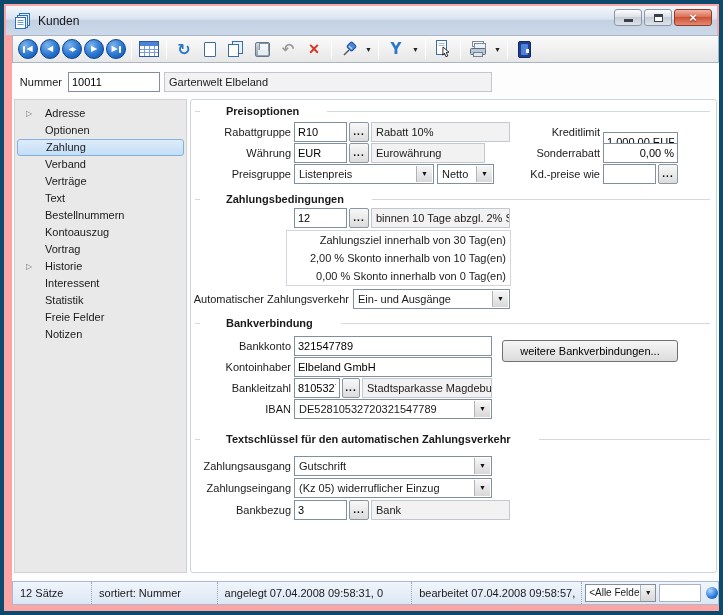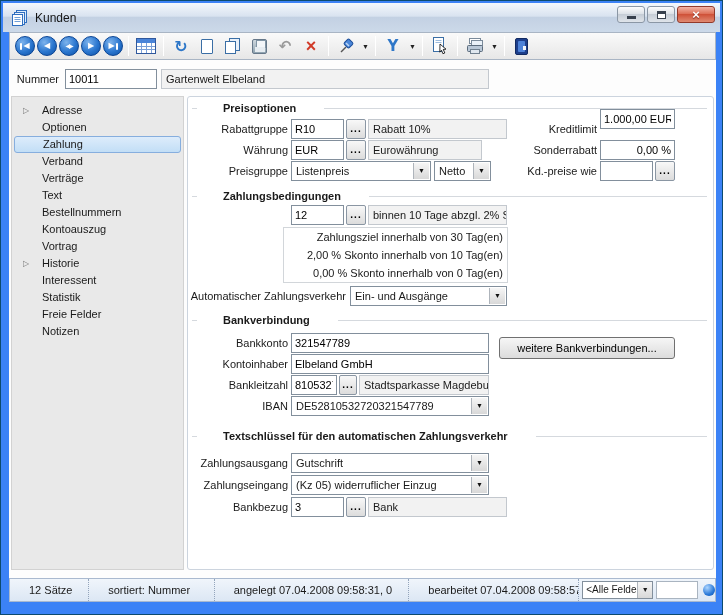--- a/index.html
+++ b/index.html
@@ -1,19 +1,19 @@
 <!DOCTYPE html>
 <html><head>
 <meta charset="utf-8">
 <style>
   * { margin:0; padding:0; box-sizing:border-box; }
   html,body { width:723px; height:615px; }
   body { font-family:"Liberation Sans","DejaVu Sans",sans-serif; font-size:11px; color:#1a1a1a; }
 
-  .screen { position:relative; width:723px; height:615px; background:#3b82f6; border:1px solid #0c4a6e; overflow:hidden; }
+  .screen { position:relative; width:723px; height:615px; background:#fca5a5; border:4px solid #0c4a6e; overflow:hidden; }
 
   
   .titlebar { position:absolute; left:2px; top:2px; right:2px; height:29px;
     background:linear-gradient(#f4f8fc,#d9e3f0 45%,#c3d1e3 50%,#ccd9e9);
     display:flex; align-items:center; padding-left:9px; }
   .title-icon { width:16px; height:16px; margin-right:7px; }
   .title-text { font-size:12px; color:#151515; }
   .win-controls { position:absolute; right:5px; top:3px; display:flex; gap:2px; }
   .wbtn { width:28px; height:17px; border:1px solid #8b97a5; border-radius:3px;
     background:linear-gradient(#fdfdfd,#dde2e8 45%,#c6cdd6 50%,#dfe4ea);
@@ -85,21 +85,21 @@
   .infobox div { line-height:18px; white-space:nowrap; }
 
   .push-btn { position:absolute; left:311px; top:240px; width:176px; height:22px;
     border:1px solid #707070; border-radius:3px; background:linear-gradient(#f6f6f6,#dcdcdc);
     font:11px "Liberation Sans",sans-serif; }
 
   
   .statusbar { position:absolute; left:8px; top:577px; width:707px; height:24px;
     background:linear-gradient(#f0f5fb,#dce7f4); border:1px solid #a9b9cf;
     display:flex; align-items:center; }
-  .seg { height:100%; display:flex; align-items:center; padding-left:19px; border-right:1px dotted #93a4bb; white-space:nowrap; overflow:hidden; }
+  .seg { height:100%; display:flex; align-items:center; padding-left:7px; border-right:1px dotted #93a4bb; white-space:nowrap; overflow:hidden; }
   .seg.s1 { width:80px; } .seg.s2 { width:127px; } .seg.s3 { width:197px; } .seg.s4 { width:172px; }
   .status-combo { position:relative; width:71px; height:18px; margin-left:3px; border:1px solid #828f9c; background:#fff; line-height:16px; padding:0 17px 0 3px; font-size:10px; white-space:nowrap; }
   .status-combo .cbtn { position:absolute; right:0; top:0; bottom:0; width:15px;
     background:linear-gradient(#f6f6f6,#d8d8d8); border-left:1px solid #aeb4bb;
     display:flex; align-items:center; justify-content:center; font-size:7px; }
   .status-empty { width:42px; height:18px; margin-left:3px; border:1px solid #a9b4c0; background:#fff; }
   .sphere { width:12px; height:12px; border-radius:50%; margin-left:5px;
     background:radial-gradient(circle at 35% 30%, #aed6ff, #2a79d8 60%, #0b4ea8); }
 </style>
 </head>
@@ -249,21 +249,21 @@
       <div class="ghead" style="top:4px">
         <span class="line-l"></span>
           <span class="gtitle">Preisoptionen</span>
           <span class="line-r"></span>
       </div>
       <span class="lbl" style="left:0;top:22px;width:100px">Rabattgruppe</span>
       <input class="tin" style="left: 103px; top: 22px; width: 53px;" value="R10">
       <button class="dots" style="left:158px;top:22px;width:20px">...</button>
       <div class="ro" style="left:180px;top:22px;width:139px">Rabatt 10%</div>
       <span class="lbl" style="left:250px;top:22px;width:159px">Kreditlimit</span>
-      <input class="tin ralign" style="left: 412px; top: 12px; width: 75px;" value="1.000,00 EUR">
+      <input class="tin ralign" style="left: 412px; top: 32px; width: 75px;" value="1.000,00 EUR">
 
       <span class="lbl" style="left:0;top:43px;width:100px">Währung</span>
       <input class="tin" style="left: 103px; top: 43px; width: 53px;" value="EUR">
       <button class="dots" style="left:158px;top:43px;width:20px">...</button>
       <div class="ro" style="left:180px;top:43px;width:114px">Eurowährung</div>
       <span class="lbl" style="left:250px;top:43px;width:159px">Sonderrabatt</span>
       <input class="tin ralign" style="left: 412px; top: 43px; width: 75px;" value="0,00 %">
 
       <span class="lbl" style="left:0;top:64px;width:100px">Preisgruppe</span>
       <div class="combo" style="left:103px;top:64px;width:140px"><span>Listenpreis</span><span class="cbtn">▼</span></div>

